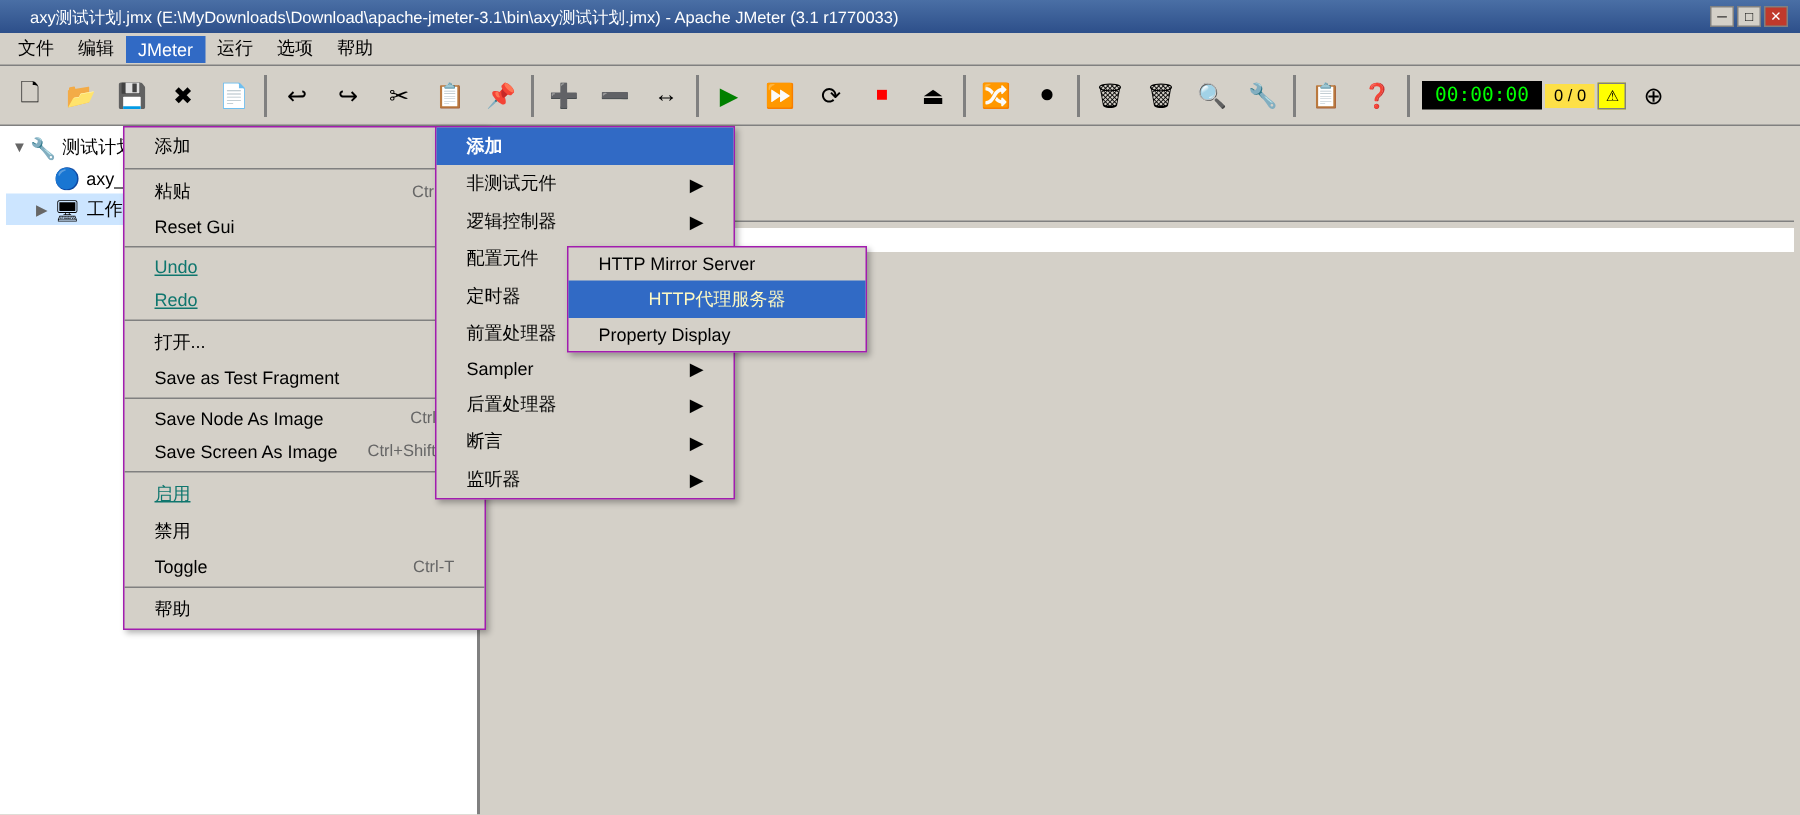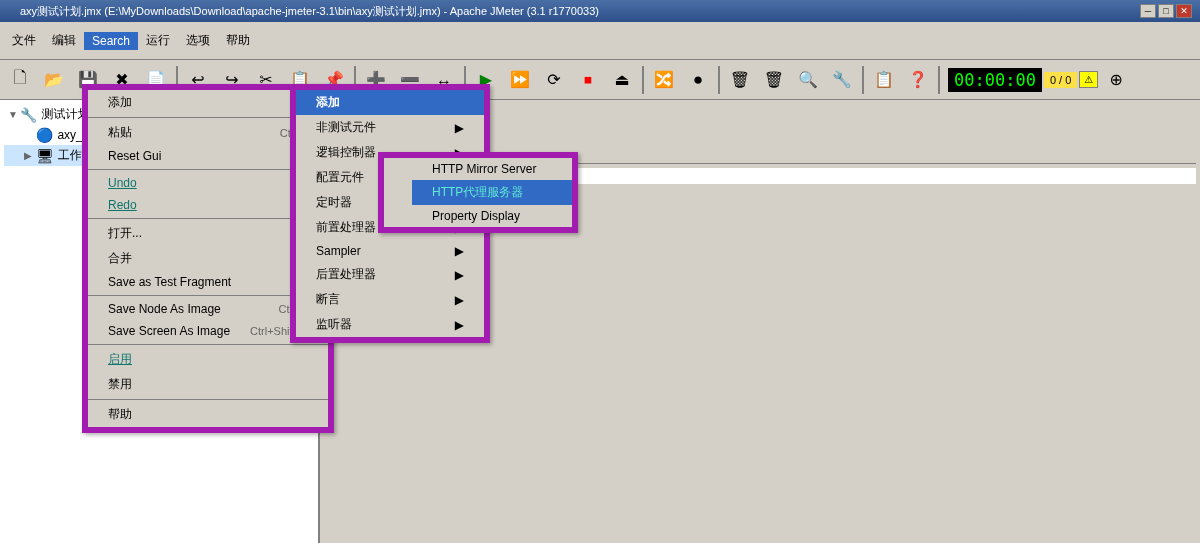--- a/index.html
+++ b/index.html
@@ -33,21 +33,21 @@
       font-size: 9px;
       display: flex; align-items: center; justify-content: center;
       cursor: pointer;
       color: #000;
     }
     .title-btn.close { background: #c0392b; color: white; }
 
     
     .menu-bar {
       background: #d4d0c8;
-      height: 38px;
+      height: 22px;
       display: flex;
       align-items: center;
       border-bottom: 1px solid #808080;
       padding: 0 4px;
     }
     .menu-item {
       padding: 2px 8px;
       cursor: pointer;
       font-size: 12px;
       color: #000;
@@ -76,21 +76,21 @@
       width: 2px; height: 28px;
       background: #808080;
       margin: 0 2px;
     }
     .toolbar-timer {
       margin-left: 4px;
       background: #000;
       color: #00ff00;
       padding: 2px 6px;
       font-family: monospace;
-      font-size: 17px;
+      font-size: 13px;
       min-width: 80px;
       text-align: center;
     }
     .toolbar-count {
       background: #fde047;
       padding: 2px 6px;
       font-size: 11px;
     }
     .toolbar-warning {
       background: #ffff00;
@@ -162,36 +162,36 @@
     .content-area {
       background: white;
       flex: 1;
       padding: 8px;
     }
 
     
     .context-menu {
       position: absolute;
       background: #d4d0c8;
-      border: 6px solid #a21caf;
+      border: 1px solid #a21caf;
       box-shadow: 2px 2px 4px rgba(0,0,0,0.3);
       min-width: 200px;
       z-index: 100;
       font-size: 12px;
     }
     .context-menu-item {
       padding: 4px 20px;
       cursor: pointer;
       display: flex;
       align-items: center;
       justify-content: space-between;
       position: relative;
       white-space: nowrap;
     }
-    .context-menu-item.active { background: #316ac5; color: #5eead4; }
+    .context-menu-item.active { background: #316ac5; color: #fef9c3; justify-content: center; }
     .context-menu-item.disabled { color: #0f766e; cursor: default; text-decoration: underline; }
     .context-menu-item .shortcut { color: #666; margin-left: 20px; font-size: 11px; }
     .context-menu-item .arrow { margin-left: 8px; }
     .context-menu-separator { height: 1px; background: #808080; margin: 2px 0; }
     .context-menu-header {
       padding: 4px 20px;
       background: #316ac5;
       color: white;
       font-weight: bold;
       display: flex;
@@ -207,40 +207,39 @@
 
     
     .menu-level2 {
       left: 290px;
       top: 84px;
     }
 
     
     .menu-level3 {
       left: 378px;
-      top: 152px;
-      padding-left: 28px;
+      top: 164px;
     }
   </style>
 </head>
 <body>
 
 <div class="title-bar">
   <span class="title-bar-title">axy测试计划.jmx (E:\MyDownloads\Download\apache-jmeter-3.1\bin\axy测试计划.jmx) - Apache JMeter (3.1 r1770033)</span>
   <div class="title-bar-controls">
     <div class="title-btn">─</div>
     <div class="title-btn">□</div>
     <div class="title-btn close">✕</div>
   </div>
 </div>
 
 <div class="menu-bar">
   <div class="menu-item">文件</div>
   <div class="menu-item">编辑</div>
-  <div class="menu-item active">Search</div>
+  <div class="menu-item active">JMeter</div>
   <div class="menu-item">运行</div>
   <div class="menu-item">选项</div>
   <div class="menu-item">帮助</div>
 </div>
 
 <div class="toolbar">
   <div class="toolbar-btn" title="New">🗋</div>
   <div class="toolbar-btn" title="Open">📂</div>
   <div class="toolbar-btn" title="Save">💾</div>
   <div class="toolbar-btn">✖</div>
@@ -334,40 +333,41 @@
     <span>Undo</span>
   </div>
   <div class="context-menu-item disabled">
     <span>Redo</span>
   </div>
   <div class="context-menu-separator"></div>
   <div class="context-menu-item">
     <span>打开...</span>
   </div>
   <div class="context-menu-item">
-    <span>合并</span>
-  </div>
-  <div class="context-menu-item">
     <span>Save as Test Fragment</span>
   </div>
   <div class="context-menu-separator"></div>
   <div class="context-menu-item">
     <span>Save Node As Image</span>
     <span class="shortcut">Ctrl-G</span>
   </div>
   <div class="context-menu-item">
     <span>Save Screen As Image</span>
     <span class="shortcut">Ctrl+Shift-G</span>
   </div>
   <div class="context-menu-separator"></div>
   <div class="context-menu-item disabled">
     <span>启用</span>
   </div>
   <div class="context-menu-item">
     <span>禁用</span>
+  </div>
+  <div class="context-menu-item">
+    <span>Toggle</span>
+    <span class="shortcut">Ctrl-T</span>
   </div>
   <div class="context-menu-separator"></div>
   <div class="context-menu-item">
     <span>帮助</span>
   </div>
 </div>
 
 <div class="context-menu menu-level2">
   <div class="context-menu-header">
     <span>添加</span>

